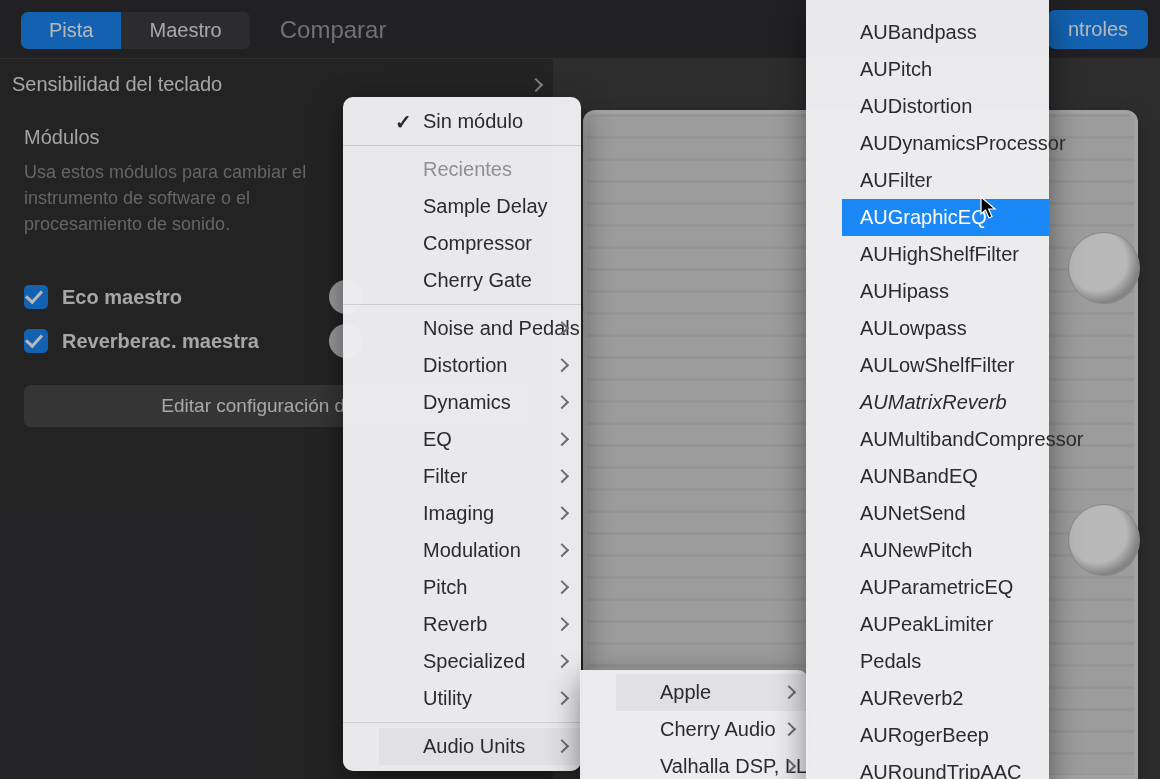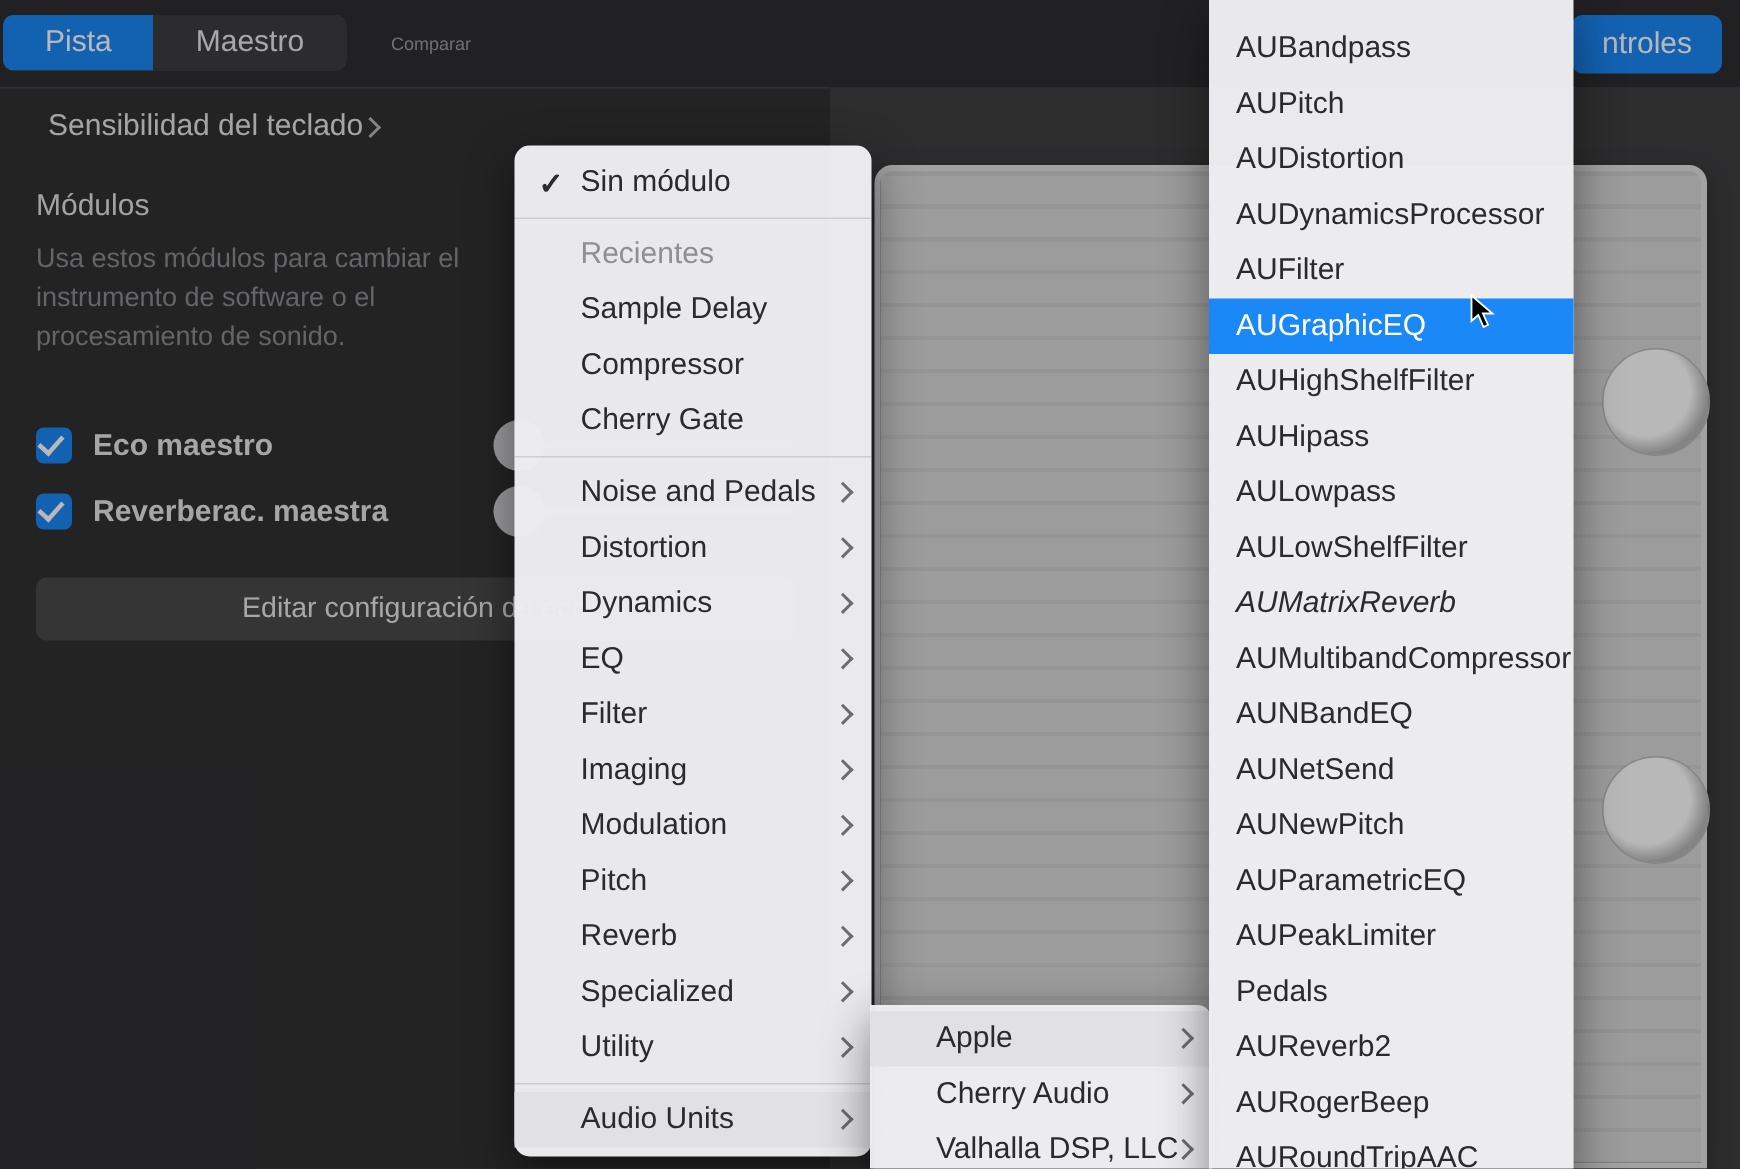--- a/index.html
+++ b/index.html
@@ -2,50 +2,50 @@
 <html><head>
 <meta charset="utf-8">
 <style>
 * { box-sizing: border-box; margin: 0; padding: 0; font-family: -apple-system, "Helvetica Neue", Arial, sans-serif; }
 html, body { width: 1160px; height: 779px; overflow: hidden; }
 body { position: relative; background: #2f2f31; color: #ddd; }
 
 .overlay-dim { position:absolute; inset:0; background:rgba(0,0,0,0.28); pointer-events:none; z-index:5; }
 
 
-.toolbar { position:absolute; top:10px; left:2px; display:flex; align-items:center; gap:0; z-index:2; }
+.toolbar { position:absolute; top:10px; left:21px; display:flex; align-items:center; gap:0; z-index:2; }
 .seg { display:flex; border-radius:7px; overflow:hidden; background:#4a4a4c; }
 .seg button { border:none; padding:7px 28px; font-size:20px; color:#e8e8ea; background:#3e3e40; cursor:pointer; }
 .seg button.active { background:#1b88f7; color:#fff; font-weight:500; }
-.cmp { margin-left:18px; background:transparent; border:none; color:#9d9da0; font-size:12px; padding:6px 12px; cursor:pointer; }
+.cmp { margin-left:18px; background:transparent; border:none; color:#9d9da0; font-size:24px; padding:6px 12px; cursor:pointer; }
 .ctrls-btn { position:absolute; top:10px; right:12px; background:#1b88f7; color:#fff; border:none; border-radius:7px; padding:8px 20px; font-size:20px; font-weight:500; z-index:2;}
 
 
 .panel { position:absolute; top:58px; left:0; width:553px; bottom:0; background:#313133; z-index:2; }
-.row-hdr { display:flex; align-items:center; padding:14px 32px; font-size:20px; color:#e5e5e7; border-top:1px solid #444; }
+.row-hdr { display:flex; align-items:center; justify-content:space-between; padding:14px 12px; font-size:20px; color:#e5e5e7; border-top:1px solid #444; }
 .section-hdr { padding:16px 24px 4px; font-size:20px; color:#e1e1e3; }
 .help-text { padding:6px 24px 38px; font-size:18px; line-height:1.45; color:#8c8c90; max-width:340px; }
 .chk-row { display:flex; align-items:center; padding:10px 24px; font-size:20px; color:#e6e6e8; gap:14px; }
 .chk { width:24px; height:24px; border-radius:5px; background:#1b88f7; position:relative; flex:none; }
 .chk:after { content:""; position:absolute; left:5px; top:2px; width:7px; height:13px; border:solid #fff; border-width:0 3px 3px 0; transform:rotate(42deg); }
 .chk-row .lbl { flex:1;font-weight:bold; }
 .slider { position:relative; width:200px; display:flex; align-items:center; margin-left:auto; }
 .track { width:100%; height:4px; background:#5b5b5d; border-radius:2px; }
 .thumb { position:absolute; left:0; width:34px; height:34px; border-radius:50%; background:#d6d6d8; }
 .edit-btn { margin:22px 24px 0; width:calc(100% - 48px); background:#4a4a4c; border:none; color:#e8e8ea; font-size:19px; padding:10px 14px; border-radius:7px; cursor:pointer; white-space:nowrap; overflow:hidden; }
 .chev { width:10px; height:10px; border:solid #b8b8bb; border-width:0 2px 2px 0; transform:rotate(-45deg); display:inline-block; }
 
 
 .content { position:absolute; left:553px; top:58px; right:0; bottom:0; background:#3f3f41; z-index:1; }
 .inst-box { position:absolute; left:30px; right:22px; top:52px; bottom:0; border-radius:12px 12px 0 0; background:repeating-linear-gradient(180deg,#cfcfcf 0 3px,#d9d9d9 3px 22px); border:4px solid #e1e1e1; box-shadow:0 6px 16px rgba(0,0,0,.3); }
 .knob-sh { position:absolute; right:-6px; width:72px; height:72px; border-radius:50%; background:radial-gradient(circle at 40% 40%, #fff 0 50%, #b7b7b7 70%); border:1px solid #bbb; }
 
 
 .menu { position:absolute; background:rgba(238,238,240,0.98); border-radius:10px; padding:6px 0; box-shadow:0 10px 32px rgba(0,0,0,.45); font-size:20px; color:#2b2b2d; z-index:20; }
-.menu .item { position:relative; padding:7px 28px 7px 44px; white-space:nowrap; cursor:default; }
+.menu .item { position:relative; padding:7px 28px 7px 44px; white-space:nowrap; cursor:default;margin-left:36px; }
 .menu .item.submenu:after { content:""; position:absolute; right:14px; top:50%; width:8px; height:8px; border:solid #6c6c6e; border-width:0 2px 2px 0; transform:translateY(-58%) rotate(-45deg); }
 .menu .item.header { color:#8f8f92; }
 .menu .item.sel { background:#1b88f7; color:#fff; }
 .menu .item.check:before { content:"✓"; position:absolute; left:16px; font-weight:700; }
 .menu .item.hover { background:#e1e1e3; }
 .menu hr { border:none; border-top:1px solid rgba(0,0,0,.12); margin:5px 0; }
 
 #menu1 { top:97px; left:343px; width:238px; }
 #menu2 { top:670px; left:580px; width:228px; border-radius:0 10px 0 0; padding-top:4px; padding-bottom:0;}
 #menu3 { top:0; left:806px; width:243px; border-radius:0 0 10px 10px; padding-top:14px; }

